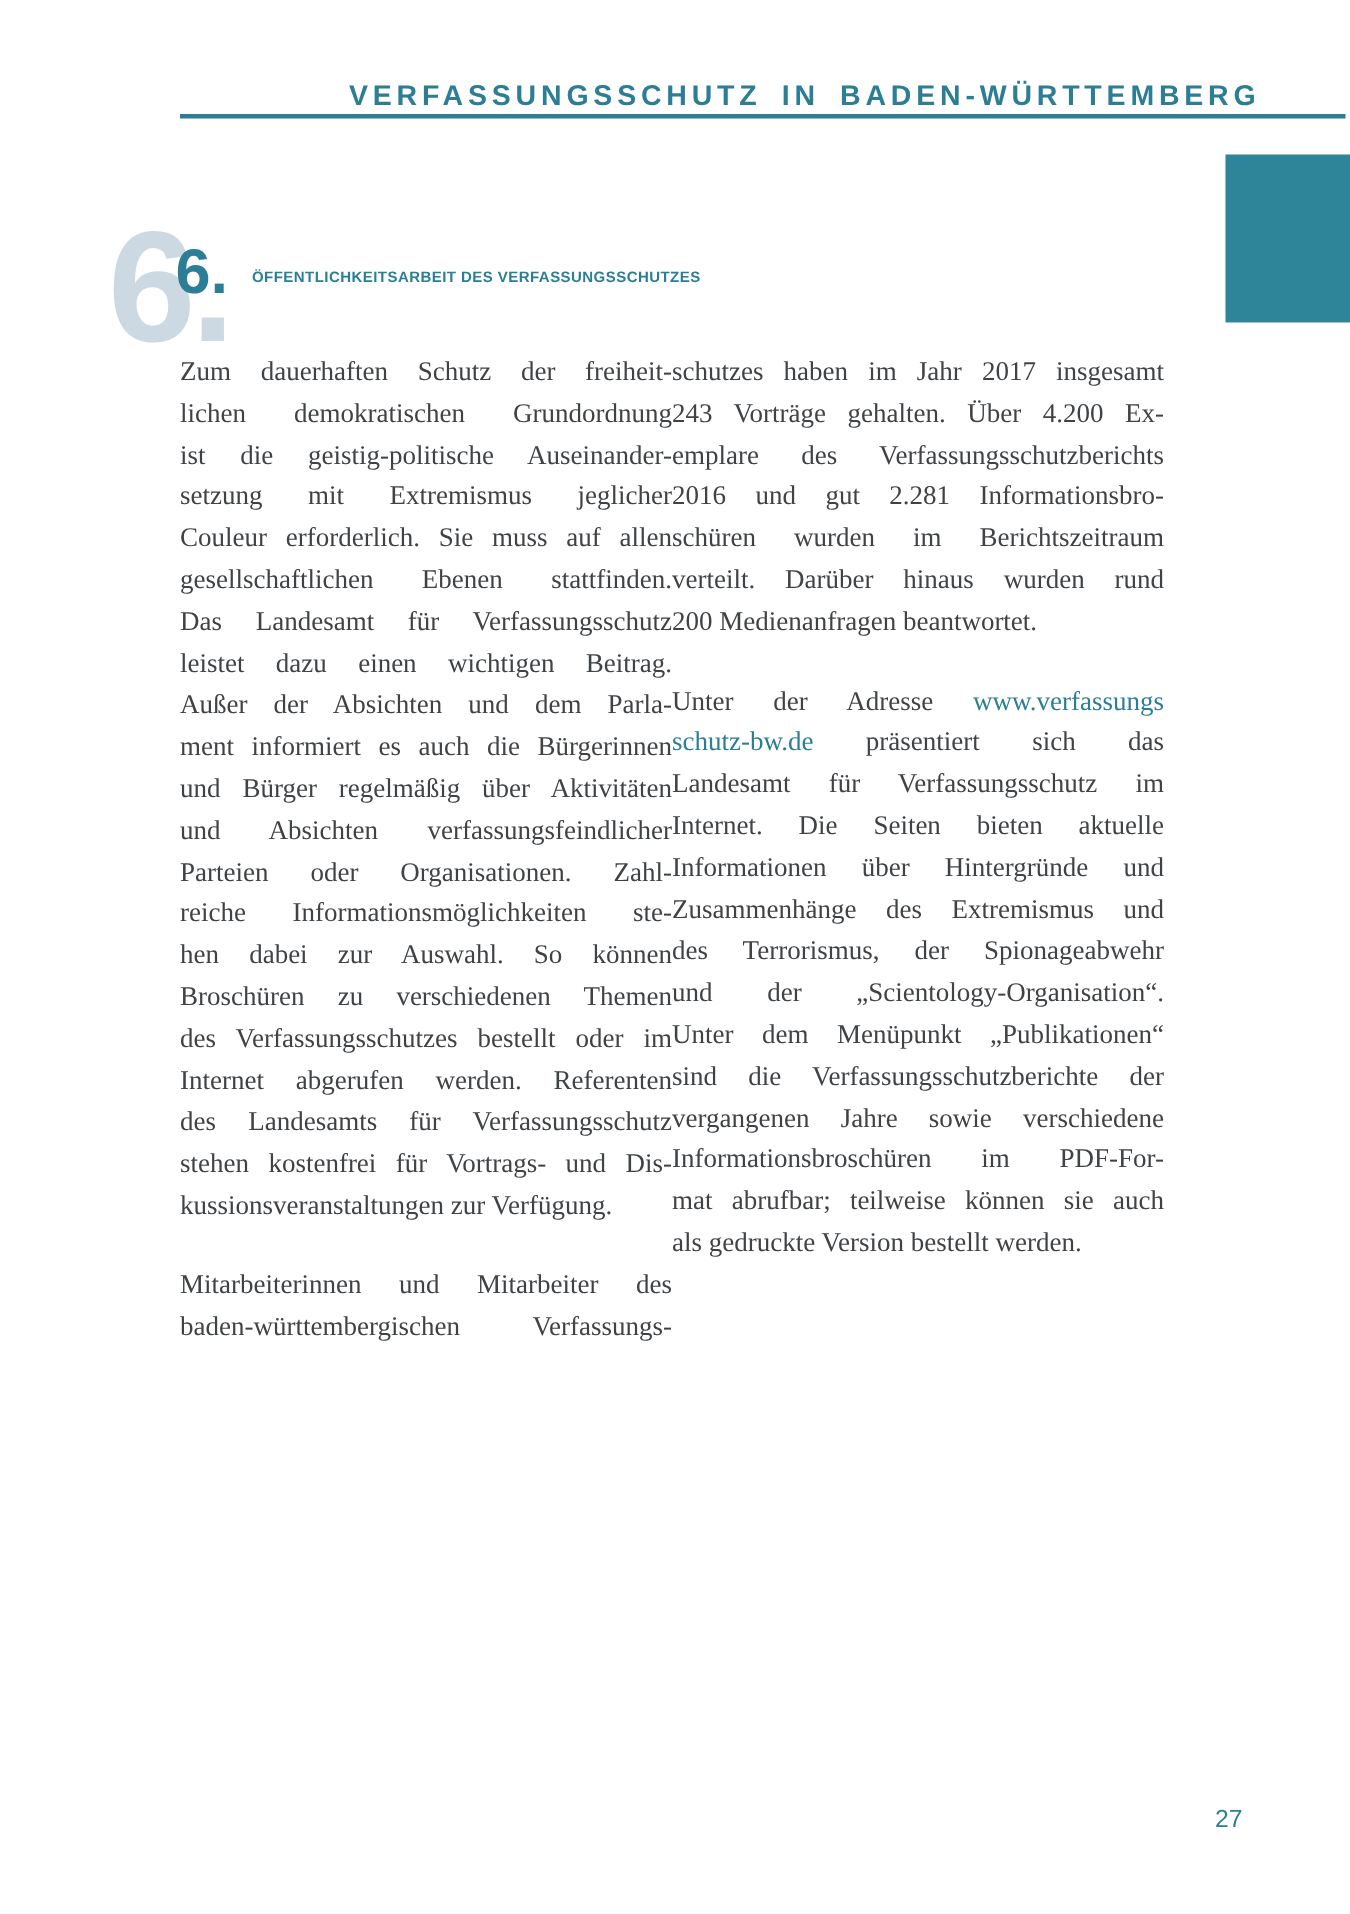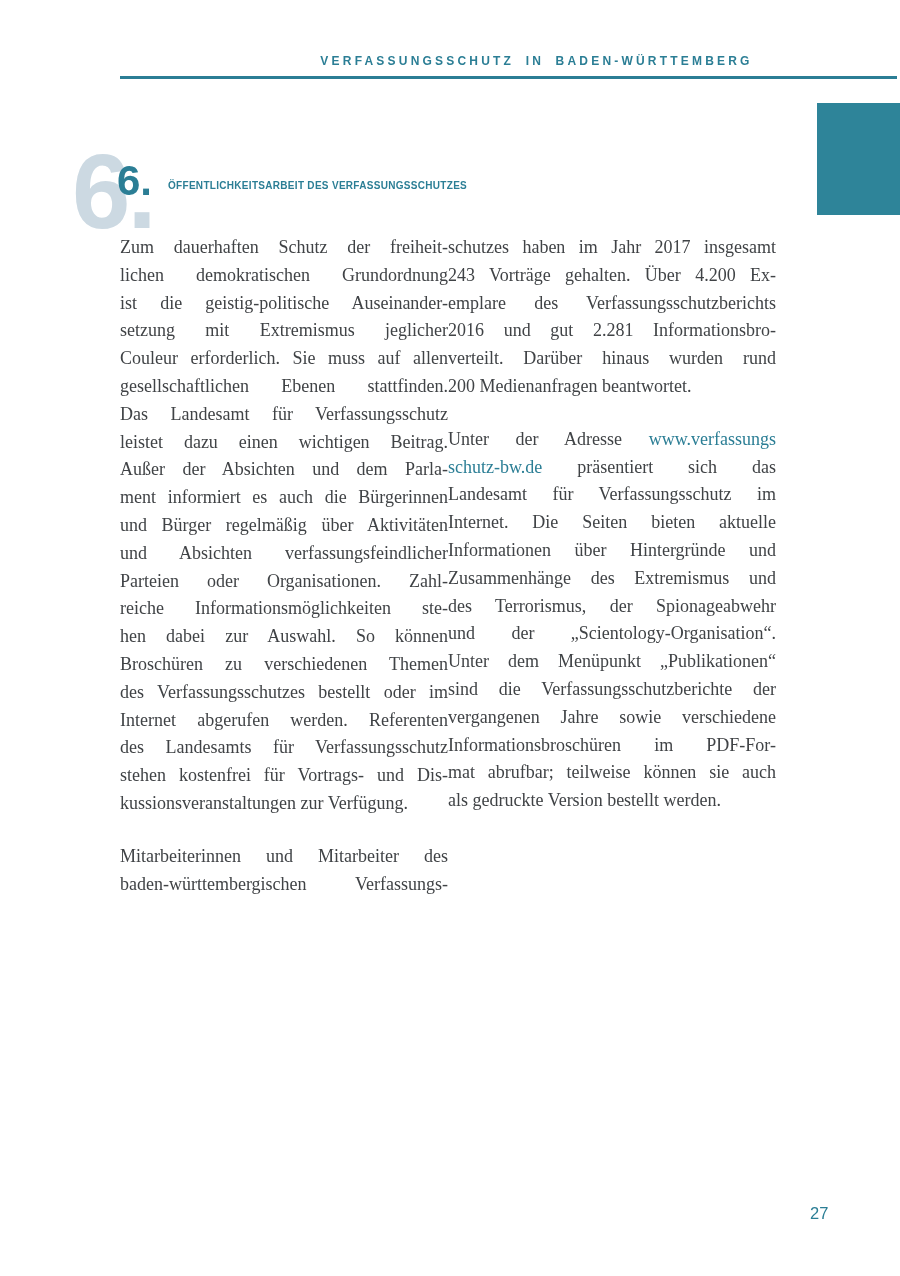--- a/index.html
+++ b/index.html
@@ -9,21 +9,21 @@
   *{margin:0;padding:0;box-sizing:border-box;}
   html,body{background:#e8e8e8;}
   .page{
     position:relative; width:900px; height:1276px; background:var(--bg);
     overflow:hidden; font-family:"Liberation Serif", serif;
   }
   .header-title{
     position:absolute; top:54px; left:120px; width:777px;
     padding-left:56px; text-align:center;
     font-family:"Liberation Sans", sans-serif; font-weight:bold;
-    font-size:12px; letter-spacing:3.2px; word-spacing:5px;
+    font-size:19px; letter-spacing:3.2px; word-spacing:5px;
     color:var(--accent); white-space:nowrap;
   }
   .header-rule{
     position:absolute; top:76px; left:120px; width:777px; height:3px;
     background:var(--accent);
   }
   .corner-block{
     position:absolute; left:817px; top:103px; width:83px; height:112px;
     background:var(--block);
   }
@@ -133,20 +133,21 @@
     <div class="col">
 
         <div class="line"><span>schutzes haben im Jahr 2017 insgesamt</span><span class="link"></span><span></span></div>
 
         <div class="line"><span>243 Vorträge gehalten. Über 4.200 Ex-</span><span class="link"></span><span></span></div>
 
         <div class="line"><span>emplare des Verfassungsschutzberichts</span><span class="link"></span><span></span></div>
 
         <div class="line"><span>2016 und gut 2.281 Informationsbro-</span><span class="link"></span><span></span></div>
 
+        <div class="line"><span>schüren wurden im Berichtszeitraum</span><span class="link"></span><span></span></div>
 
         <div class="line"><span>verteilt. Darüber hinaus wurden rund</span><span class="link"></span><span></span></div>
 
         <div class="line last"><span>200 Medienanfragen beantwortet.</span><span class="link"></span><span></span></div>
 
         <div class="line gap"><span>Unter der Adresse </span><span class="link">www.verfassungs</span><span></span></div>
 
         <div class="line"><span></span><span class="link">schutz-bw.de</span><span> präsentiert sich das</span></div>
 
         <div class="line"><span>Landesamt für Verfassungsschutz im</span><span class="link"></span><span></span></div>

